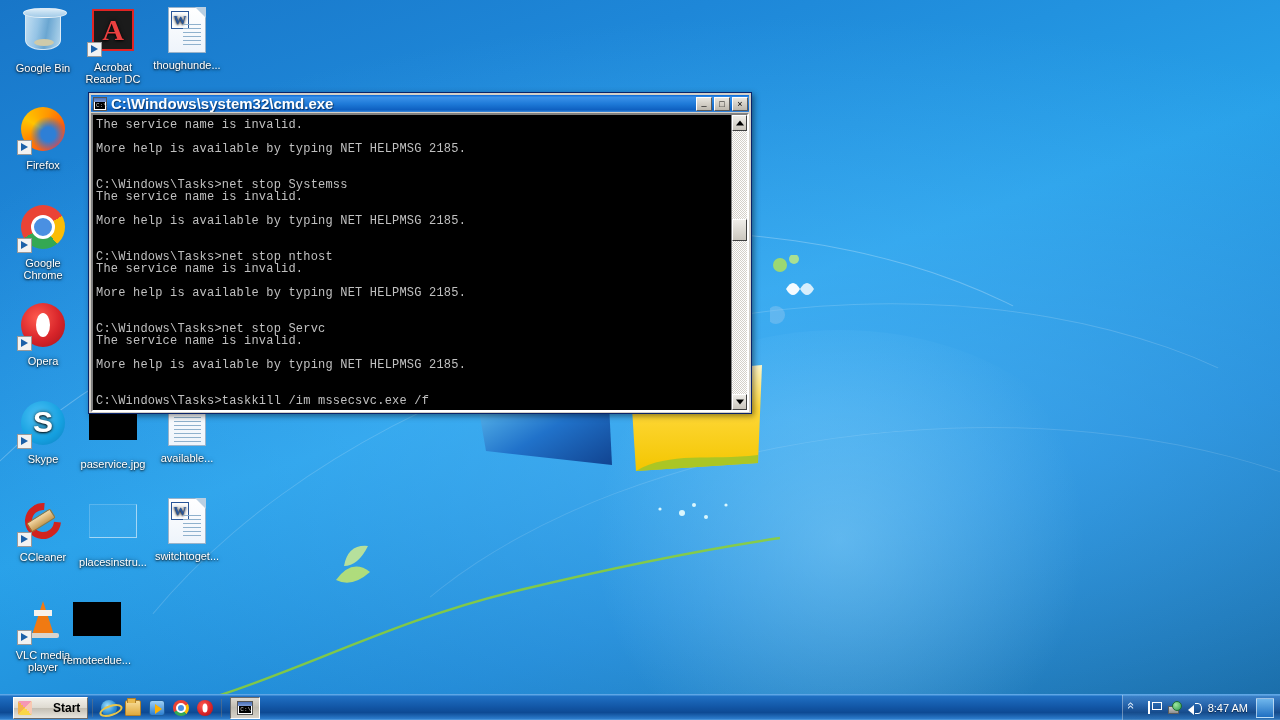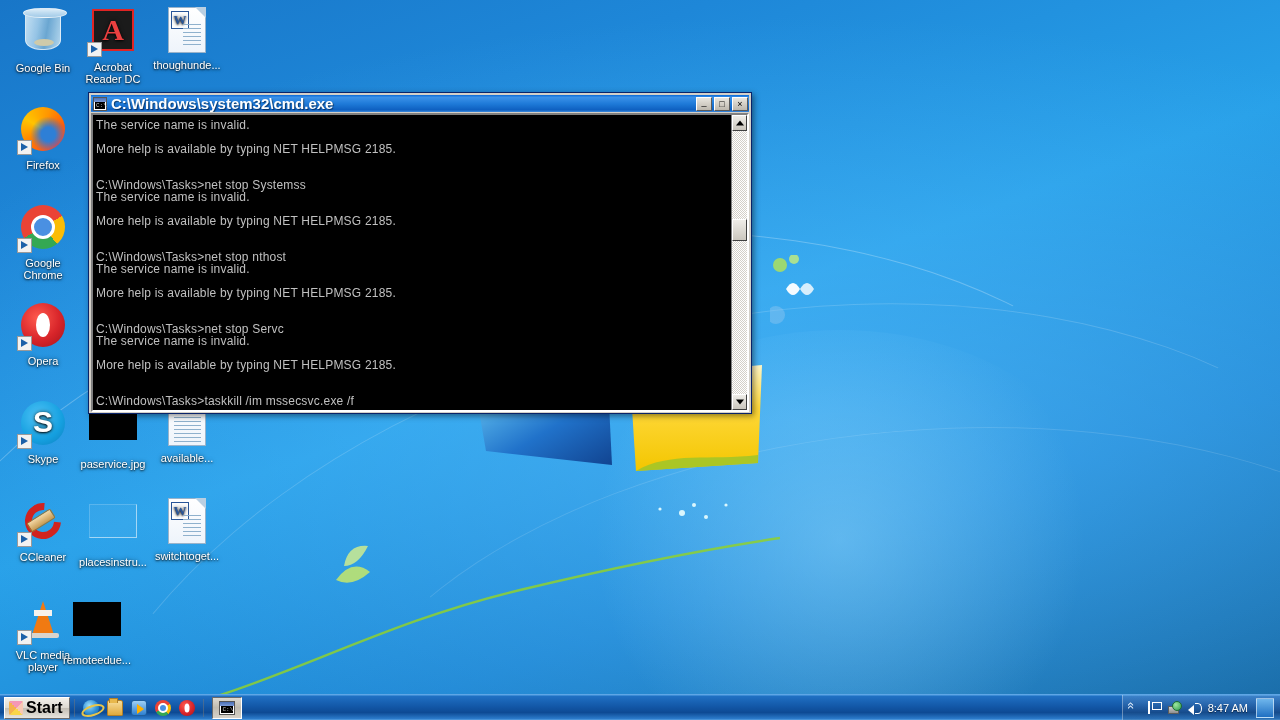--- a/index.html
+++ b/index.html
@@ -276,21 +276,21 @@
     background: #000000;
     border: 2px solid;
     border-color: #808080 #ffffff #ffffff #808080;
     margin-top: 1px;
     display: flex;
   }
   #cmd-console {
     flex: 1 1 auto;
     background: #000;
     color: #c0c0c0;
-    font-family: Liberation Sans, sans-serif;
+    font-family: Liberation Mono, monospace;
     font-size: 12px;
     line-height: 12px;
     padding: 4px 0 0 3px;
     overflow: hidden;
     white-space: pre;
     letter-spacing: 0.2px;
     border-radius: 6px;
   }
   #cmd-console .line { height: 12px; }
   #cmd-console .blank { height: 12px; }
@@ -329,27 +329,27 @@
   #taskbar {
     position: absolute; left: 0; bottom: 0;
     width: 1280px; height: 26px;
     background: linear-gradient(180deg, #4a9ae0 0%, #1f6fc2 6%, #1358a8 45%, #0d4a94 70%, #2e7fcf 97%, #7bb8ea 100%);
     border-top: 1px solid #5ea6e6;
     display: flex; align-items: center;
     font-size: 11px;
     color: #fff;
   }
   #start-button {
-    height: 22px; margin-left: 4px;
-    display: flex; align-items: center; gap: 3px;
+    height: 22px; margin-left: 13px;
+    display: flex; align-items: center; gap: 21px;
     padding: 0 7px 0 4px;
     background: linear-gradient(180deg,#f2f0ea 0%, #dedad1 48%, #c4bfb4 52%, #e8e5de 100%);
     border: 1px solid #ffffff;
     border-right-color:#6b6b6b; border-bottom-color:#6b6b6b;
-    color: #000; font-weight: bold; font-size: 16px;
+    color: #000; font-weight: bold; font-size: 12px;
     cursor: default;
     font-family: "Liberation Sans", sans-serif;
   }
   #start-flag {
     width: 14px; height: 14px; position: relative; flex: 0 0 auto;
     background:
       linear-gradient(135deg, #f35b22 0 50%, #f7a81b 50% 100%);
     border-radius: 2px;
   }
   #start-flag::after {

